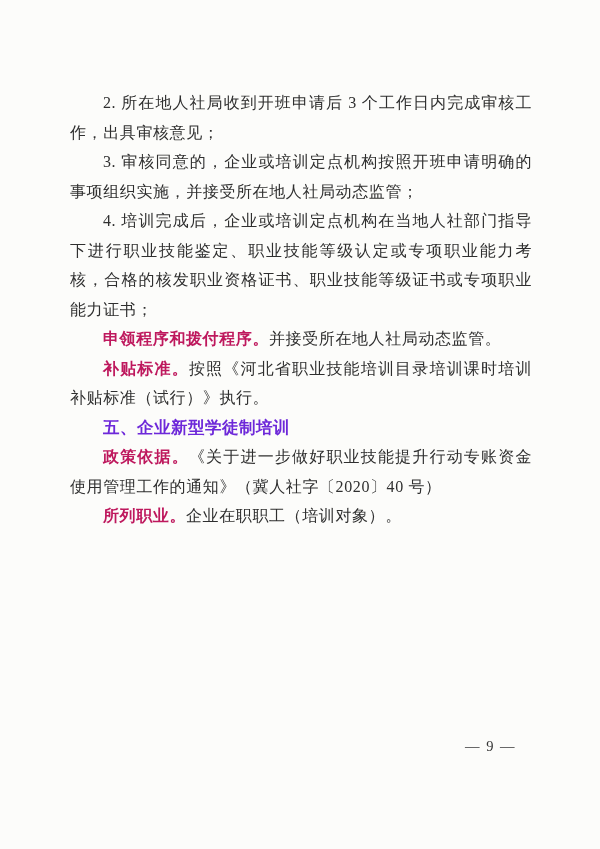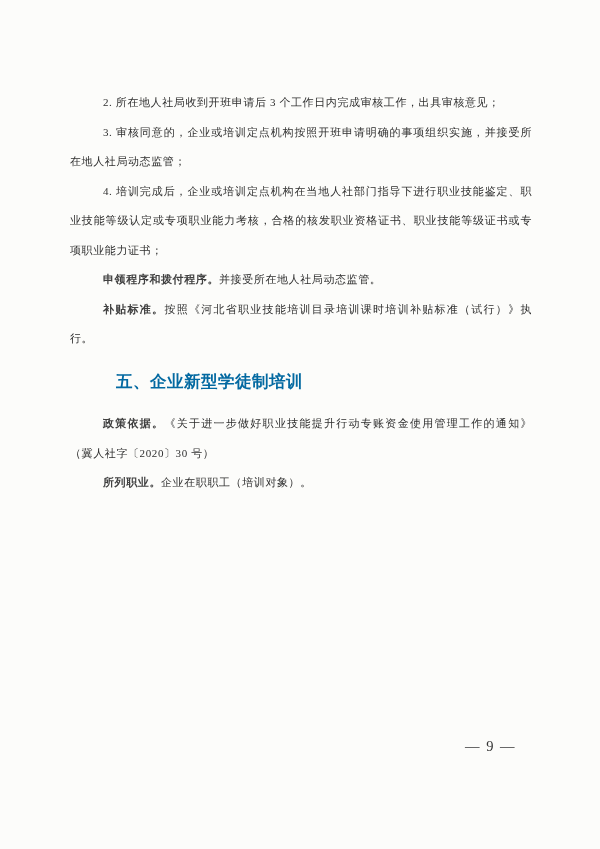--- a/index.html
+++ b/index.html
@@ -17,38 +17,38 @@
     background: #fcfcfa;
   }
   .text-block {
     position: absolute;
     left: 70px;
     top: 88px;
     width: 462px;
   }
   .para {
     margin: 0;
-    font-size: 11px;
+    font-size: 16px;
     line-height: 29.5px;
     color: #2f2f2f;
     text-align: justify;
     text-justify: inter-character;
     text-indent: 33px;
     letter-spacing: 0.6px;
   }
   .para .lead {
     font-weight: bold;
-    color: #404040;
+    color: #be185d;
   }
   .heading {
-    margin: 13px;
+    margin: 0;
     font-size: 16.5px;
     line-height: 29.5px;
     font-weight: bold;
-    color: #0369a1;
+    color: #6d28d9;
     font-family: "Liberation Sans", "DejaVu Sans", sans-serif;
     text-indent: 33px;
     letter-spacing: 0.5px;
   }
   .footer {
     position: absolute;
     top: 738px;
     right: 84px;
     font-size: 14.5px;
     color: #333333;
@@ -67,21 +67,21 @@
 
     <p class="para"><span class="lead"></span><span>4. 培训完成后，企业或培训定点机构在当地人社部门指导下进行职业技能鉴定、职业技能等级认定或专项职业能力考核，合格的核发职业资格证书、职业技能等级证书或专项职业能力证书；</span></p>
 
     <p class="para"><span class="lead">申领程序和拨付程序。</span><span>并接受所在地人社局动态监管。</span></p>
 
     <p class="para"><span class="lead">补贴标准。</span><span>按照《河北省职业技能培训目录培训课时培训补贴标准（试行）》执行。</span></p>
 
 
     <p class="heading">五、企业新型学徒制培训</p>
 
-    <p class="para"><span class="lead">政策依据。</span><span>《关于进一步做好职业技能提升行动专账资金使用管理工作的通知》（冀人社字〔2020〕30 号）</span></p>
+    <p class="para"><span class="lead">政策依据。</span><span>《关于进一步做好职业技能提升行动专账资金使用管理工作的通知》（冀人社字〔2020〕40 号）</span></p>
 
     <p class="para"><span class="lead">所列职业。</span><span>企业在职职工（培训对象）。</span></p>
 
 
 
   </div>
 
   <div class="footer">— 9 —</div>
 </div>
 

